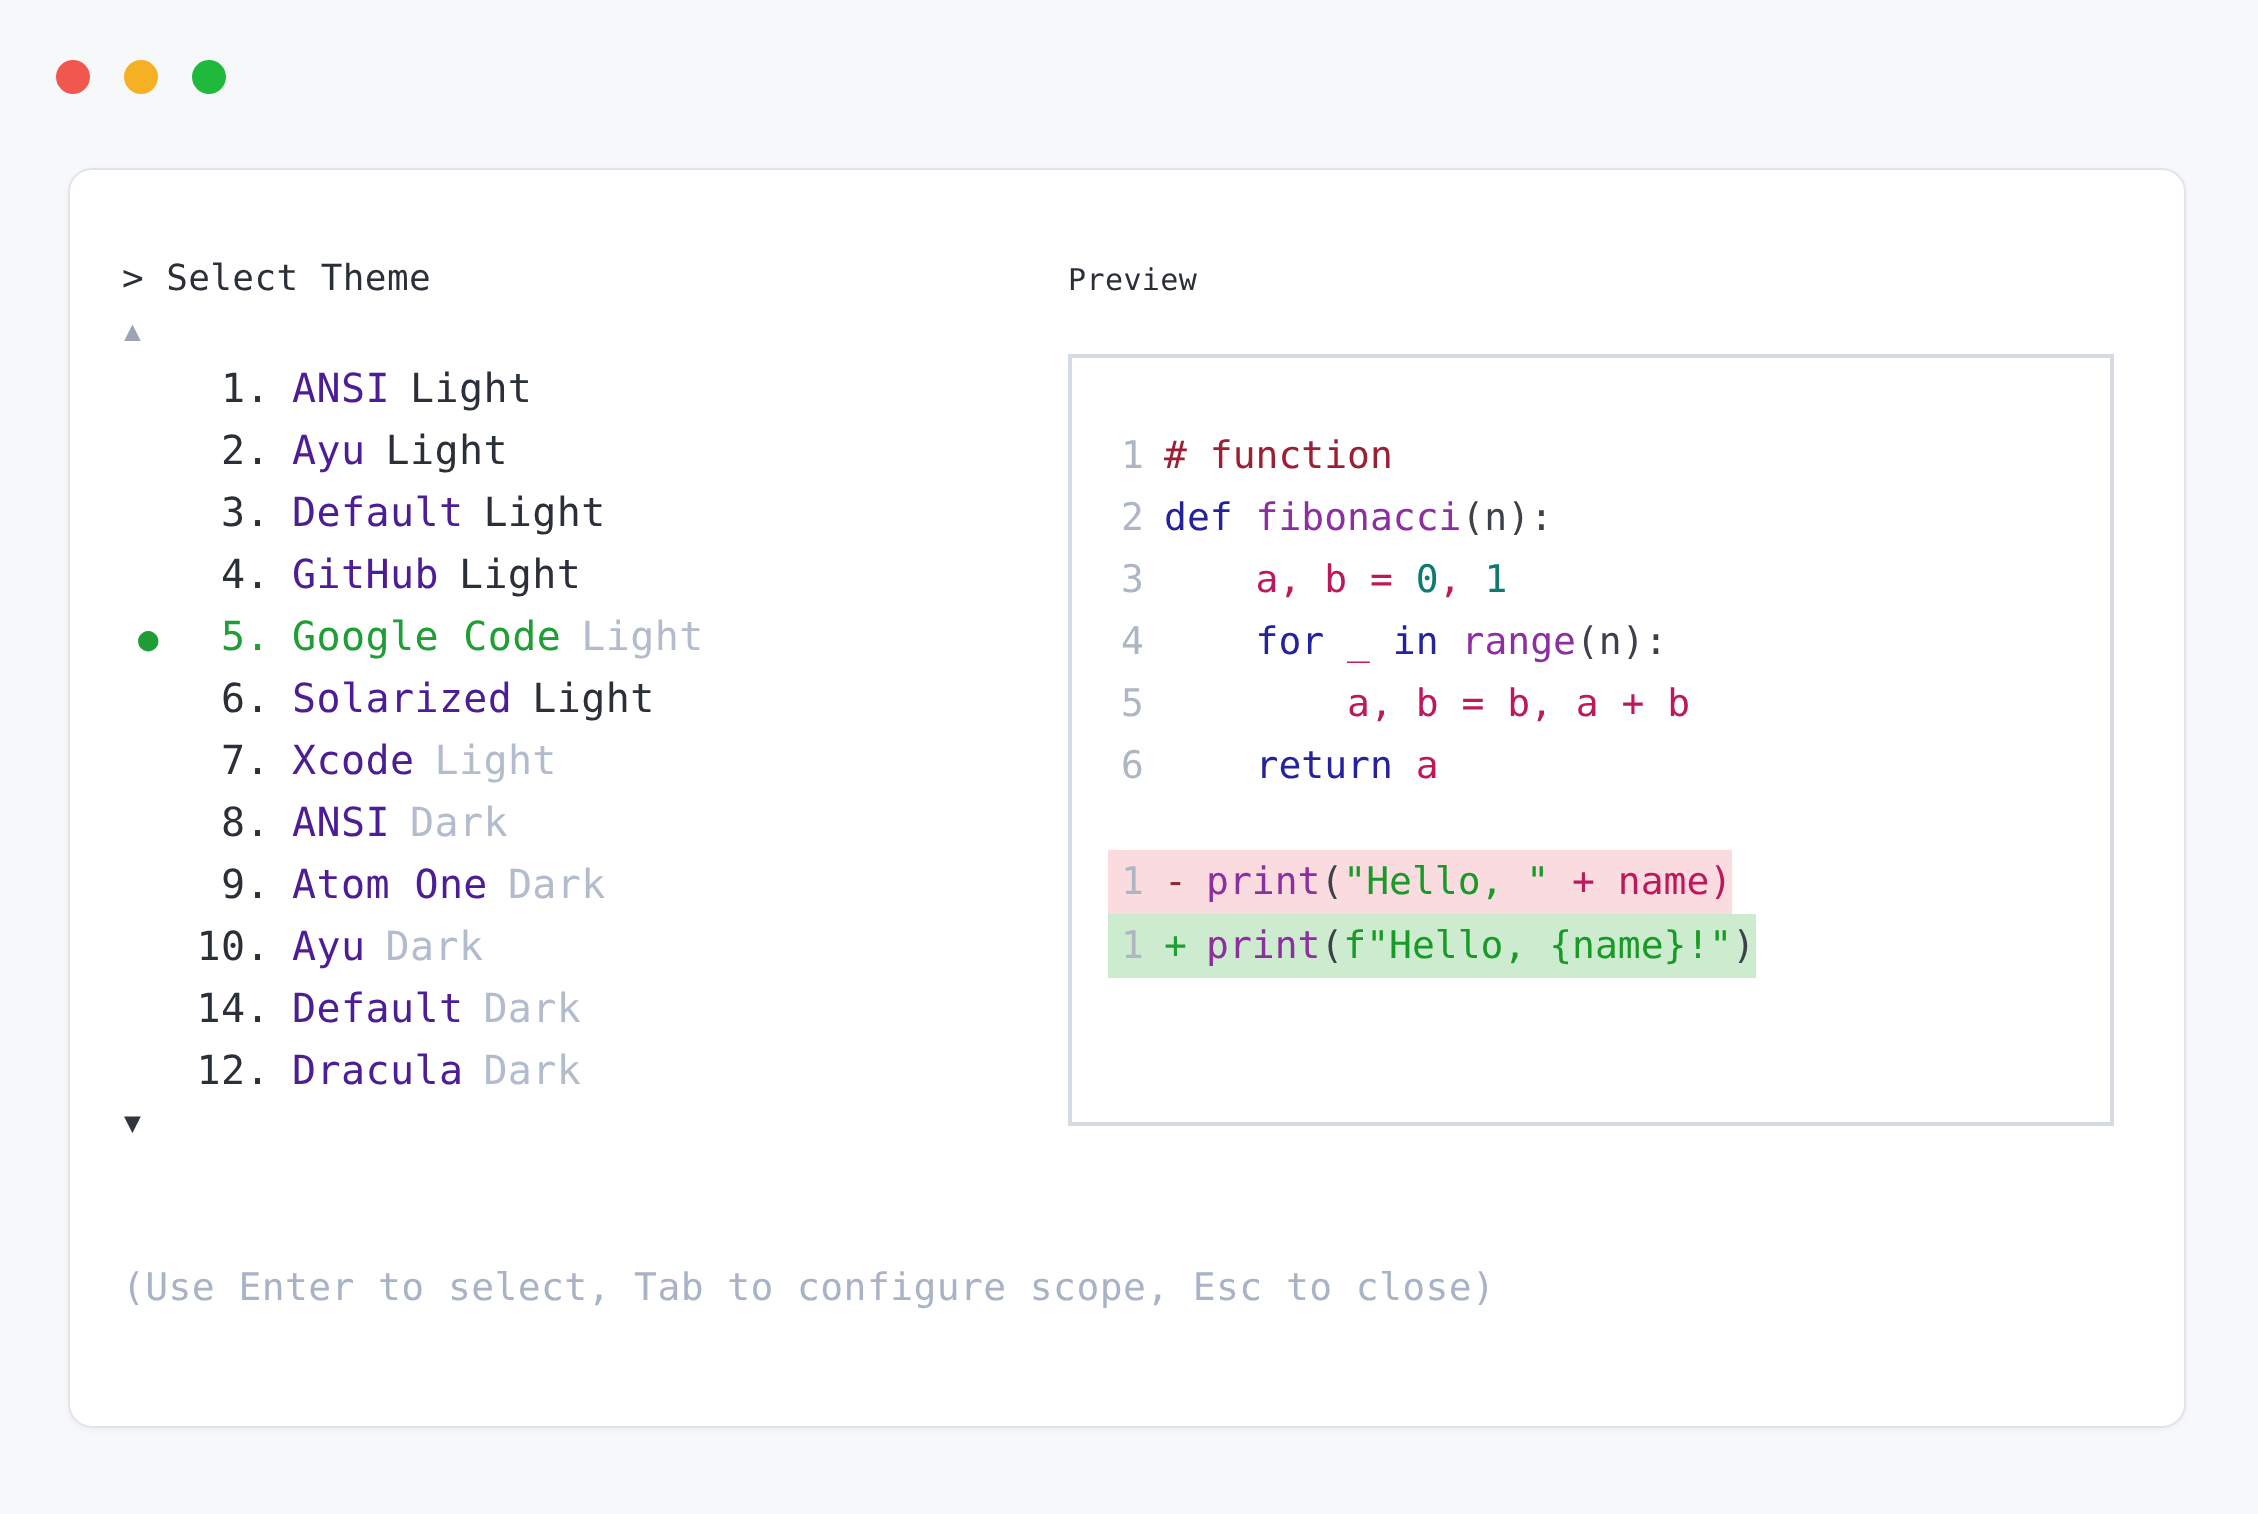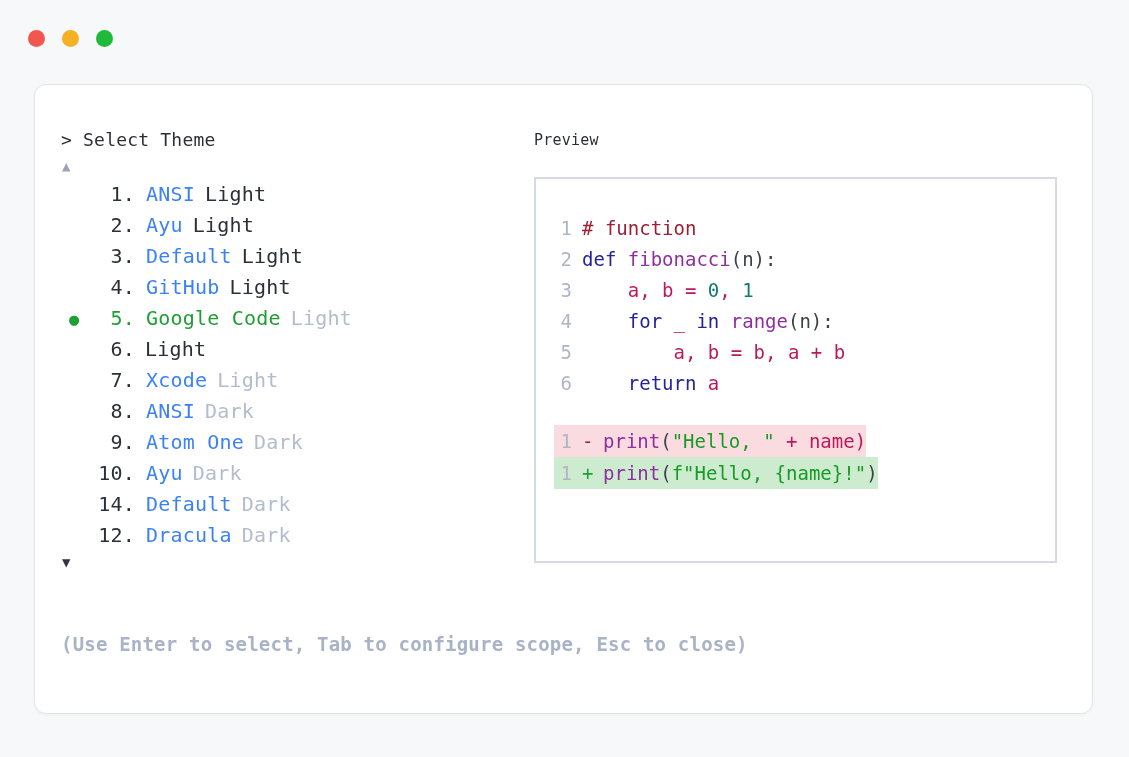--- a/index.html
+++ b/index.html
@@ -104,21 +104,21 @@
   }
   .row-index {
     width: 46px;
     flex: 0 0 46px;
     text-align: right;
     color: #2b2f38;
     letter-spacing: 0.2px;
   }
   .row-name {
     padding-left: 11px;
-    color: #3b82f6;
+    color: #4c1d95;
     letter-spacing: 0.2px;
   }
   .row-variant {
     padding-left: 10px;
     letter-spacing: 0.2px;
     color: #2b2f38;
   }
   .theme-row.dim .row-variant { color: #b3bccd; }
   .theme-row.selected .row-index,
   .theme-row.selected .row-name { color: #1e9e34; }
@@ -126,21 +126,20 @@
 
   .hint {
     position: absolute;
     left: 26px;
     top: 545px;
     font-size: 19px;
     line-height: 28px;
     color: #a9b3c6;
     letter-spacing: 0.2px;
     white-space: pre;
-    font-weight: bold;
   }
 
   
   .right-pane {
     position: absolute;
     left: 499px;
     top: 40px;
     width: 534px;
   }
   .preview-label {
@@ -231,21 +230,21 @@
 
     <div class="left-pane">
       <div class="prompt-line">&gt; Select Theme</div>
       <div class="scroll-arrow up">▲</div>
       <ul class="theme-list">
           <li class="theme-row"><span class="row-marker"></span><span class="row-index">1.</span><span class="row-name">ANSI</span><span class="row-variant">Light</span></li>
           <li class="theme-row"><span class="row-marker"></span><span class="row-index">2.</span><span class="row-name">Ayu</span><span class="row-variant">Light</span></li>
           <li class="theme-row"><span class="row-marker"></span><span class="row-index">3.</span><span class="row-name">Default</span><span class="row-variant">Light</span></li>
           <li class="theme-row"><span class="row-marker"></span><span class="row-index">4.</span><span class="row-name">GitHub</span><span class="row-variant">Light</span></li>
           <li class="theme-row dim selected"><span class="row-marker">●</span><span class="row-index">5.</span><span class="row-name">Google Code</span><span class="row-variant">Light</span></li>
-          <li class="theme-row"><span class="row-marker"></span><span class="row-index">6.</span><span class="row-variant">Light</span></li>
+          <li class="theme-row"><span class="row-marker"></span><span class="row-index">6.</span><span class="row-name">Solarized</span><span class="row-variant">Light</span></li>
           <li class="theme-row dim"><span class="row-marker"></span><span class="row-index">7.</span><span class="row-name">Xcode</span><span class="row-variant">Light</span></li>
           <li class="theme-row dim"><span class="row-marker"></span><span class="row-index">8.</span><span class="row-name">ANSI</span><span class="row-variant">Dark</span></li>
           <li class="theme-row dim"><span class="row-marker"></span><span class="row-index">9.</span><span class="row-name">Atom One</span><span class="row-variant">Dark</span></li>
           <li class="theme-row dim"><span class="row-marker"></span><span class="row-index">10.</span><span class="row-name">Ayu</span><span class="row-variant">Dark</span></li>
           <li class="theme-row dim"><span class="row-marker"></span><span class="row-index">14.</span><span class="row-name">Default</span><span class="row-variant">Dark</span></li>
           <li class="theme-row dim"><span class="row-marker"></span><span class="row-index">12.</span><span class="row-name">Dracula</span><span class="row-variant">Dark</span></li>
         </ul>
       <div class="scroll-arrow down">▼</div>
     </div>
 

